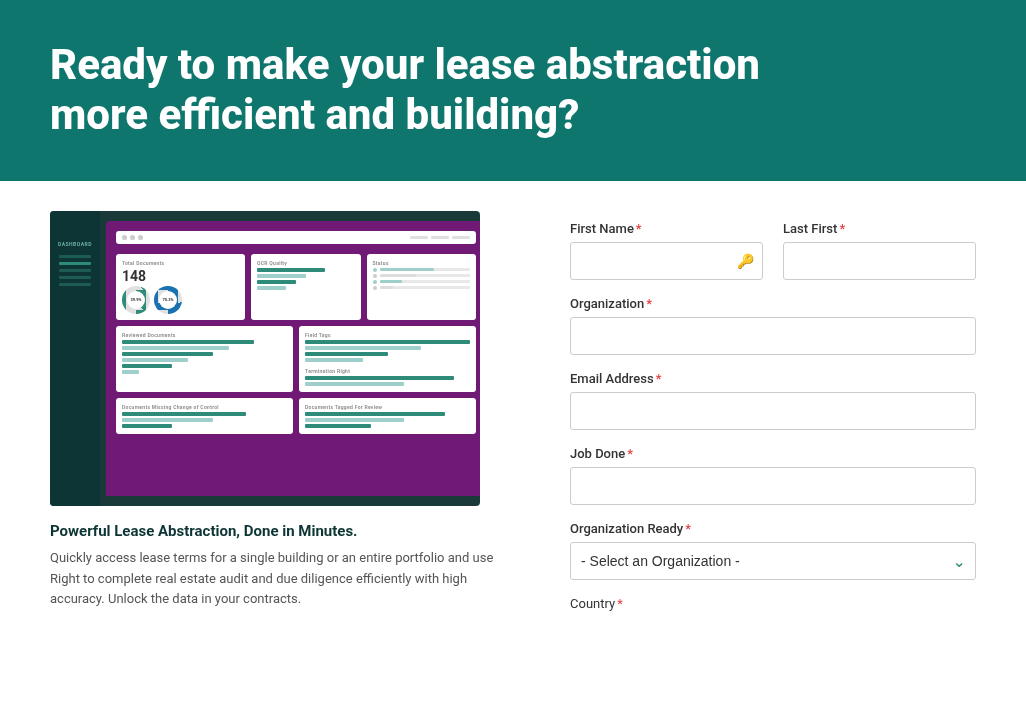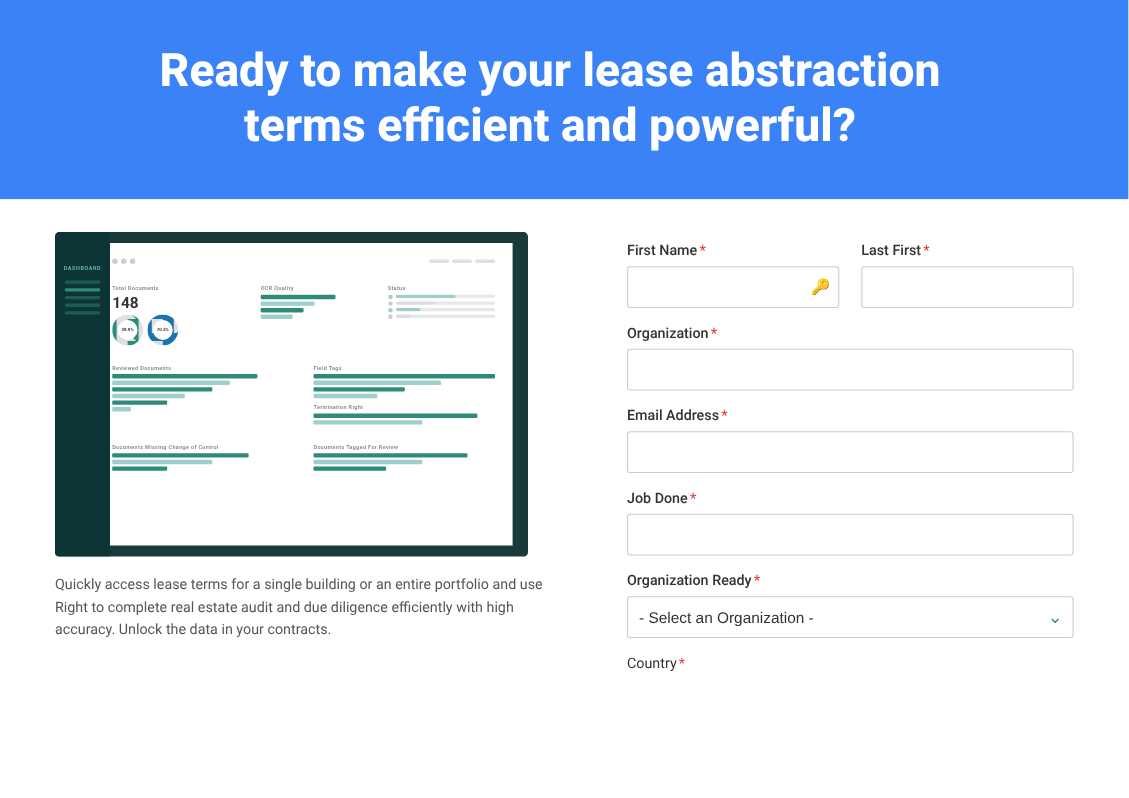--- a/index.html
+++ b/index.html
@@ -10,24 +10,23 @@
 
     body {
       font-family: -apple-system, BlinkMacSystemFont, 'Segoe UI', Roboto, sans-serif;
       background: #fff;
       width: 1026px;
       min-height: 725px;
       overflow-x: hidden;
     }
 
     .header-banner {
-      background-color: #3b82f6;
+      background-color: #0f766e;
       padding: 40px 50px;
       width: 100%;
-      text-align: center;
     }
 
     .header-banner h1 {
       color: #fff;
       font-size: 42px;
       font-weight: 800;
       line-height: 1.2;
       max-width: 900px;
     }
 
@@ -45,24 +44,24 @@
     .dashboard-preview {
       width: 430px;
       height: 295px;
       background: #1a3a3a;
       border-radius: 4px;
       overflow: hidden;
       position: relative;
     }
 
     .dashboard-inner {
-      background: #ffffff;
+      background: #701a75;
       width: calc(100% - 50px);
       height: calc(100% - 20px);
-      margin-left: 36px;
+      margin-left: 56px;
       margin-top: 10px;
       border-radius: 4px 0 0 0;
       padding: 10px;
       display: flex;
       flex-direction: column;
       gap: 6px;
     }
 
     .sidebar-mock {
       position: absolute;
@@ -372,21 +371,21 @@
       margin-bottom: 6px;
       font-weight: 400;
     }
   </style>
 </head>
 <body>
 
 <div class="header-banner">
   <h1>
     <span>Ready to make your lease abstraction</span><br>
-    <span>terms efficient and powerful?</span>
+    <span>more efficient and building?</span>
   </h1>
 </div>
 
 <div class="main-content">
 
   <div class="left-panel">
 
     <div class="dashboard-preview">
 
       <div class="sidebar-mock">
@@ -561,20 +560,21 @@
               <div class="bar-chart-row">
                   <div class="bar-fill" style="width:40%;"></div>
                 </div>
             </div>
           </div>
         </div>
       </div>
     </div>
 
     <div class="description-section">
+      <h3>Powerful Lease Abstraction, Done in Minutes.</h3>
       <p>Quickly access lease terms for a single building or an entire portfolio and use Right to complete real estate audit and due diligence efficiently with high accuracy. Unlock the data in your contracts.</p>
     </div>
   </div>
 
   <div class="right-panel">
 
     <div class="form-row">
       <div class="form-group">
         <label class="form-label">
           <span>First Name</span><span class="required-star">*</span>

